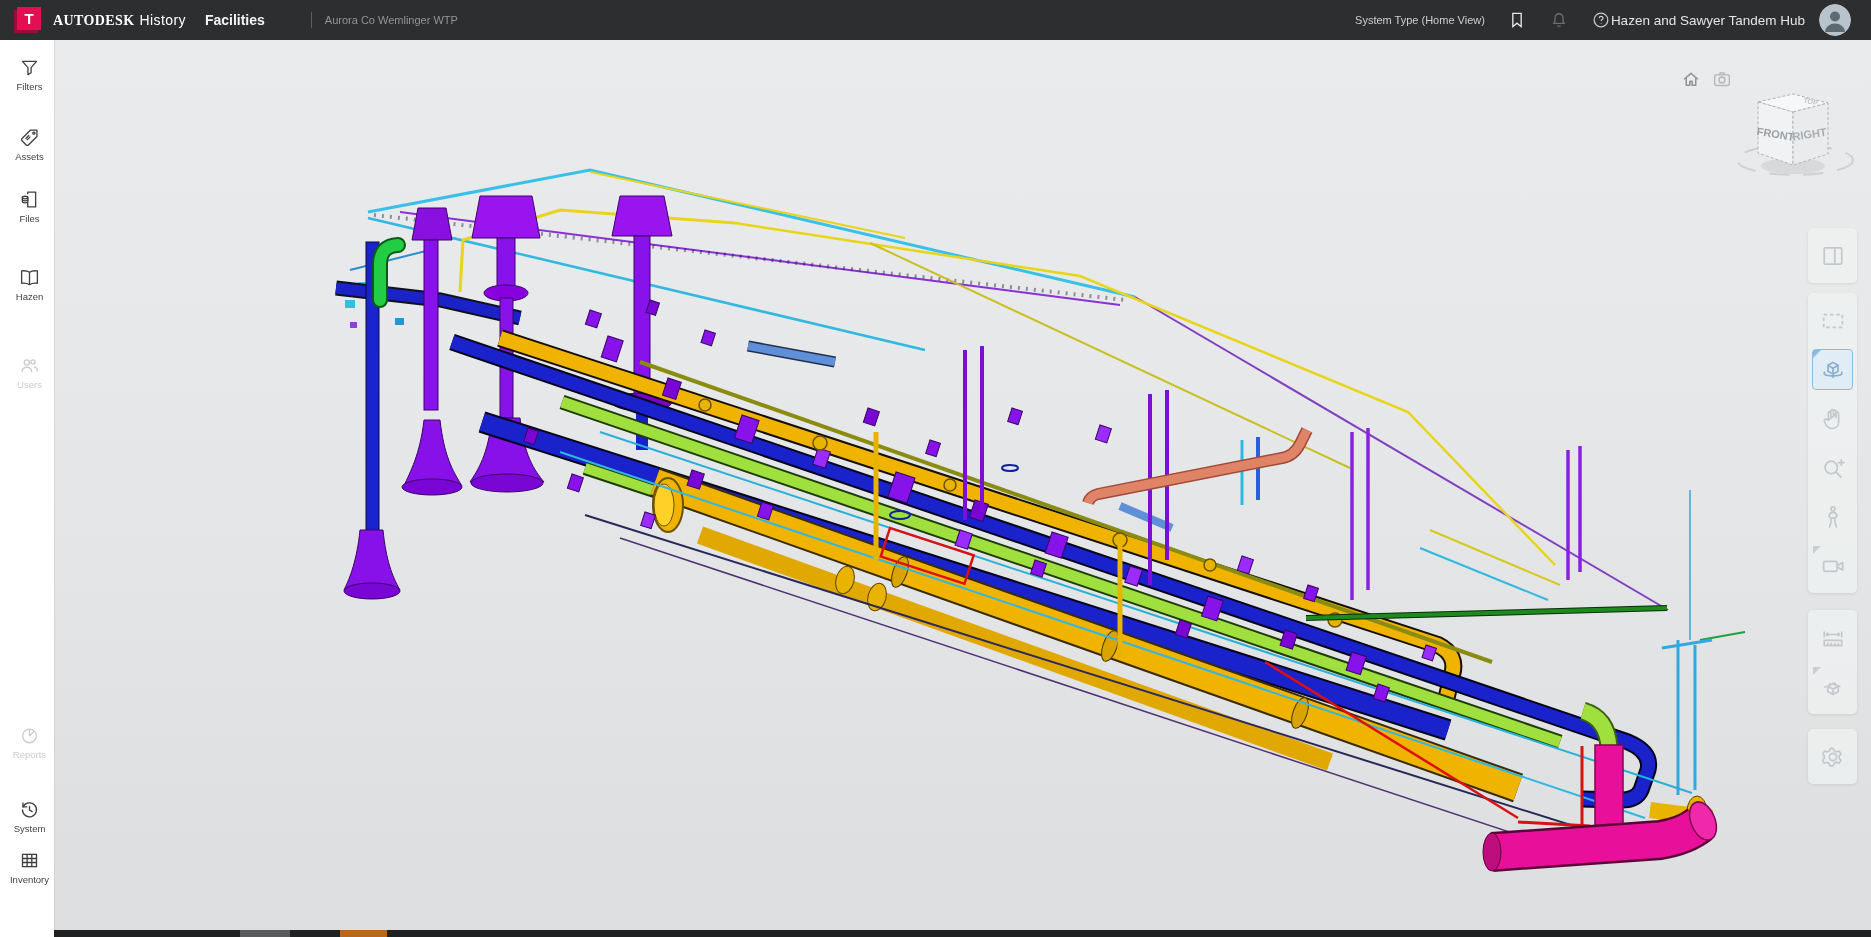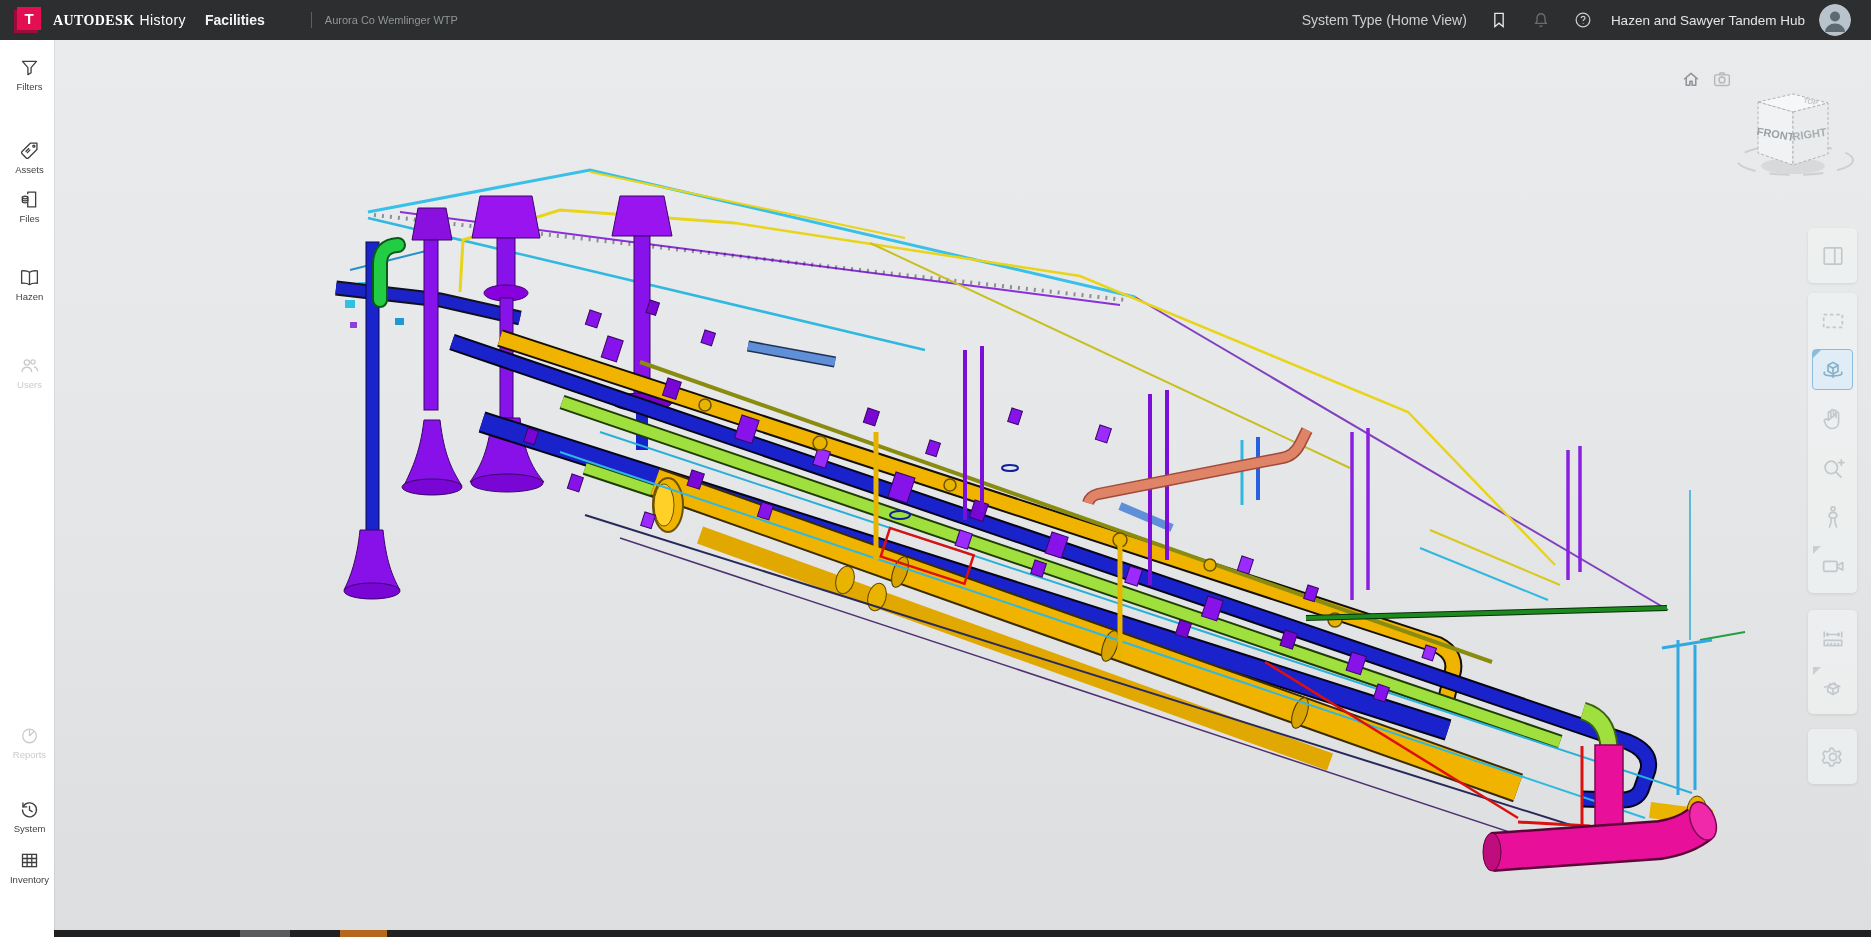--- a/index.html
+++ b/index.html
@@ -10,23 +10,23 @@
   .header { position:absolute; top:0; left:0; width:1871px; height:40px; background:#2d2e2f; display:flex; align-items:center; z-index:50; }
   .logo-badge { position:relative; width:27px; height:26px; margin-left:14px; }
   .logo-ext { position:absolute; left:0; top:3px; width:24px; height:23px; background:#9c0b3b; }
   .logo-face { position:absolute; left:3px; top:0; width:24px; height:23px; background:#e40e52; color:#fff; font-weight:bold; font-size:15px; display:flex; align-items:center; justify-content:center; }
   .brand { margin-left:12px; color:#fff; font-size:14px; letter-spacing:.4px; }
   .brand b { font-weight:700;font-family:Liberation Serif, serif; } .brand span { font-weight:400; margin-left:5px; }
   .nav-fac { margin-left:19px; color:#f2f5f6; font-size:14px; font-weight:600; cursor:pointer; }
   .hdr-divider { width:1px; height:16px; background:#5b5f61; margin:0 13px 0 46px; }
   .fac-name { color:#8f9598; font-size:11px; }
   .hdr-right { margin-left:auto; display:flex; align-items:center; }
-  .sys-label { color:#ccd0d1; font-size:14px; }
+  .sys-label { color:#ccd0d1; font-size:11px; }
   .hdr-icon { width:20px; height:20px; margin-left:22px; display:block; cursor:pointer; }
-  .hub-name { color:#e3e5e6; font-size:13.5px; margin-left:18px; cursor:pointer; }
+  .hub-name { color:#e3e5e6; font-size:13.5px; cursor:pointer; }
   .avatar { width:32px; height:32px; border-radius:50%; margin:0 20px 0 14px; cursor:pointer; display:block; }
 
   
   .sidebar { position:absolute; top:40px; left:0; width:54px; height:897px; background:#ffffff; z-index:40; box-shadow:1px 0 0 rgba(0,0,0,.06); }
   .side-item { position:absolute; left:0; width:59px; text-align:center; color:#3d3f40; cursor:pointer; }
   .side-item svg { width:21px; height:21px; display:block; margin:0 auto; }
   .side-item .lbl { display:block; font-size:9.5px; margin-top:3px; }
   .side-item.disabled { color:#c9cbcc; cursor:default; }
 
   
@@ -258,21 +258,21 @@
   </div>
 </div>
 
 <div class="sidebar">
   <div class="side-item" style="top:17px">
     <svg viewBox="0 0 24 24" fill="none" stroke="currentColor" stroke-width="1.5" stroke-linejoin="round">
         <path d="M4 5h16l-6.2 7.2V18l-3.6 2.2v-8z"></path>
       </svg>
     <span class="lbl">Filters</span>
   </div>
-  <div class="side-item" style="top:100px">
+  <div class="side-item" style="top:87px">
     <svg viewBox="0 0 24 24" fill="none" stroke="currentColor" stroke-width="1.5" stroke-linejoin="round">
         <path d="M13.2 3.5H20.5v7.3l-9.7 9.7a1.8 1.8 0 0 1-2.6 0l-4.7-4.7a1.8 1.8 0 0 1 0-2.6z"></path>
         <circle cx="17" cy="7" r="1.2"></circle>
         <path d="M7.5 13.5l4-4M9 15l4-4"></path>
       </svg>
     <span class="lbl">Assets</span>
   </div>
   <div class="side-item" style="top:149px">
     <svg viewBox="0 0 24 24" fill="none" stroke="currentColor" stroke-width="1.5" stroke-linejoin="round">
         <path d="M10 6V3.5h9v17h-9V15"></path>

